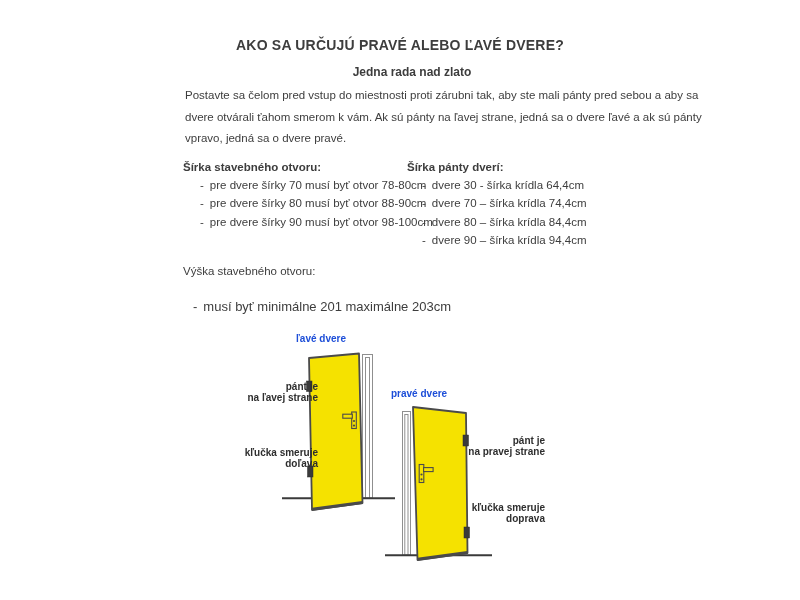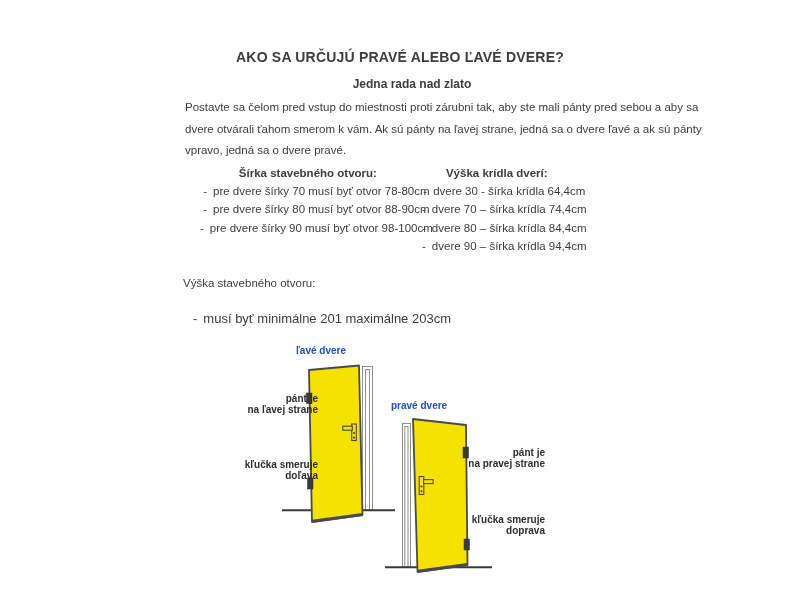--- a/index.html
+++ b/index.html
@@ -1,31 +1,31 @@
 <!DOCTYPE html>
 <html><head>
 <meta charset="utf-8">
 <style>
   html,body{margin:0;padding:0;}
   body{
     width:800px;height:600px;background:#ffffff;overflow:hidden;
     font-family:"Liberation Sans", sans-serif;color:#3d3d3d;
   }
-  .page{position:relative;width:800px;height:476px;background:#fff;margin-top:12px;}
+  .page{position:relative;width:800px;height:476px;background:#fff;}
   .title{
     position:absolute;top:37px;left:0;width:800px;text-align:center;
     font-size:14px;font-weight:bold;letter-spacing:.2px;
   }
   .subtitle{
     position:absolute;top:65px;left:0;width:800px;text-align:center;
     font-size:12px;font-weight:bold;padding-left:12px;
   }
   .intro{position:absolute;left:185px;top:85px;font-size:11.5px;line-height:21.5px;}
   .intro div{white-space:nowrap;}
-  .col{position:absolute;top:154px;font-size:11.5px;text-align:center;}
+  .col{position:absolute;top:160px;font-size:11.5px;}
   .col-left{left:183px;}
   .col-right{left:407px;}
   .col .h{font-weight:bold;font-size:11.5px;line-height:14px;}
   .items{margin-top:2px;}
   .item{line-height:18.35px;white-space:nowrap;}
   .col-left .item{padding-left:17px;}
   .col-right .item{padding-left:15px;}
   .dash{display:inline-block;margin-right:6px;}
   .vh{position:absolute;left:183px;top:265px;font-weight:normal;font-size:11.5px;}
   .vitem{position:absolute;left:193px;top:299px;font-size:13px;white-space:nowrap;}
@@ -69,21 +69,21 @@
   <div class="col col-left">
     <div class="h">Šírka stavebného otvoru:</div>
     <div class="items">
       <div class="item"><span class="dash">-</span><span>pre dvere šírky 70 musí byť otvor 78-80cm</span></div>
       <div class="item"><span class="dash">-</span><span>pre dvere šírky 80 musí byť otvor 88-90cm</span></div>
       <div class="item"><span class="dash">-</span><span>pre dvere šírky 90 musí byť otvor 98-100cm</span></div>
     </div>
   </div>
 
   <div class="col col-right">
-    <div class="h">Výška krídla dverí:</div>
+    <div class="h">Šírka pánty dverí:</div>
     <div class="items">
       <div class="item"><span class="dash">-</span><span>dvere 30 - šírka krídla 64,4cm</span></div>
       <div class="item"><span class="dash">-</span><span>dvere 70 – šírka krídla 74,4cm</span></div>
       <div class="item"><span class="dash">-</span><span>dvere 80 – šírka krídla 84,4cm</span></div>
       <div class="item"><span class="dash">-</span><span>dvere 90 – šírka krídla 94,4cm</span></div>
     </div>
   </div>
 
   <div class="vh">Výška stavebného otvoru:</div>
   <div class="vitem"><span class="dash">-</span><span>musí byť minimálne 201 maximálne 203cm</span></div>

